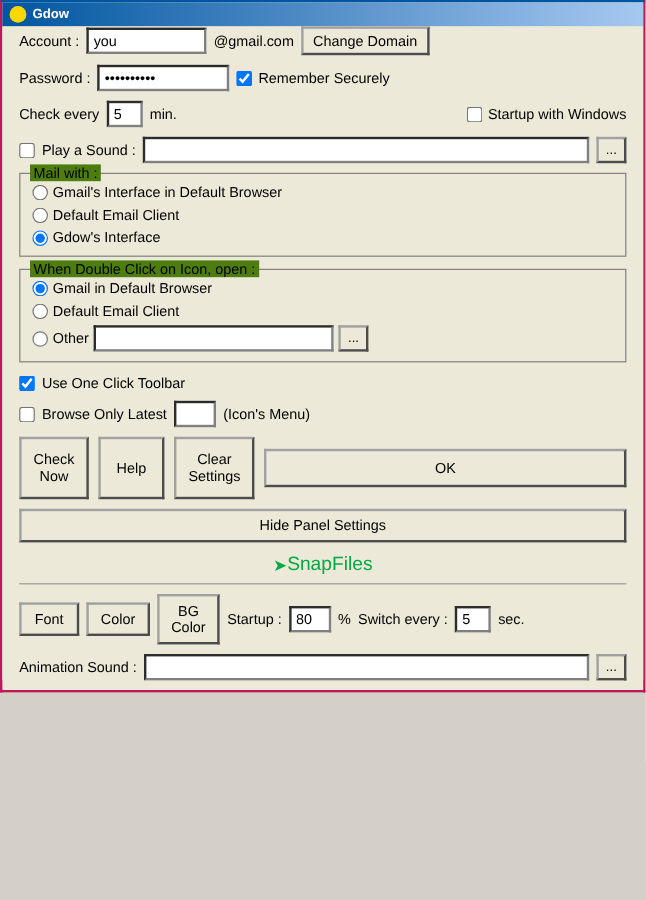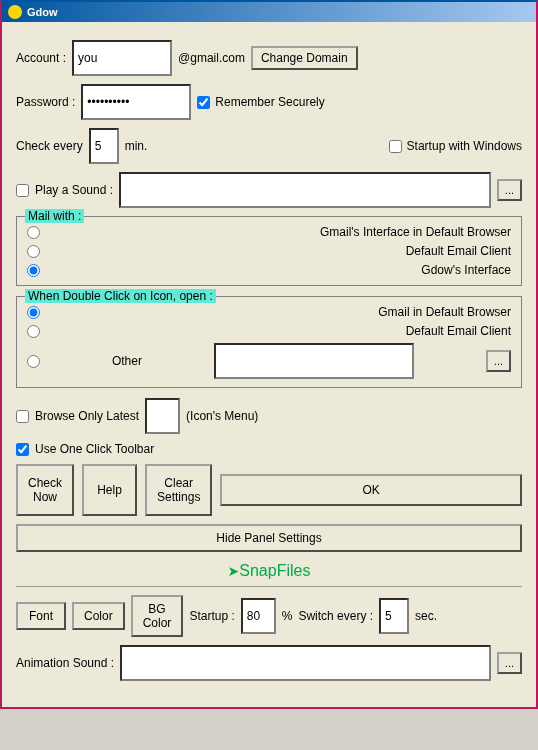--- a/index.html
+++ b/index.html
@@ -27,38 +27,38 @@
       gap: 5px;
     }
     .title-icon {
       width: 14px;
       height: 14px;
       background: #ffd700;
       border-radius: 50%;
       display: inline-block;
     }
     .content {
-      padding: 18px 14px;
+      padding: 0 14px;
       background: #ece9d8;
     }
     .row {
       display: flex;
       align-items: center;
       margin-bottom: 8px;
       gap: 6px;
     }
     label {
       white-space: nowrap;
     }
     input[type="text"], input[type="password"] {
       border: 2px inset #808080;
       background: white;
       padding: 2px 4px;
       font-size: 12px;
-      height: 36px;
+      height: 22px;
     }
     .account-field { width: 100px; }
     .password-field { width: 110px; }
     .at-gmail { white-space: nowrap; }
     .btn-change-domain {
       padding: 3px 8px;
       background: #ece9d8;
       border: 2px outset #a0a0a0;
       font-size: 12px;
       cursor: pointer;
@@ -87,30 +87,29 @@
     .group-box {
       border: 1px solid #808080;
       padding: 8px 10px;
       margin-bottom: 10px;
       position: relative;
     }
     .group-box-title {
       position: absolute;
       top: -8px;
       left: 8px;
-      background: #5eead4;
+      background: #4d7c0f;
       padding: 0 3px;
       font-size: 12px;
     }
     .radio-row {
       display: flex;
       align-items: center;
       gap: 4px;
       margin-bottom: 5px;
-      justify-content: space-between;
     }
     .radio-row:last-child { margin-bottom: 0; }
     .other-input {
       width: 200px;
     }
     .btn-browse {
       padding: 2px 6px;
       background: #ece9d8;
       border: 2px outset #a0a0a0;
       font-size: 11px;
@@ -270,29 +269,29 @@
       </div>
       <div class="radio-row">
         <input type="radio" name="dblclick" style="">
         <label>Other</label>
         <input type="text" class="other-input" value="" style="">
         <button class="btn-browse">...</button>
       </div>
     </div>
 
     <div class="row">
+      <input type="checkbox" checked="" style="">
+      <label>Use One Click Toolbar</label>
+    </div>
+
+    <div class="row">
       <input type="checkbox" style="">
       <label>Browse Only Latest</label>
       <input type="text" style="width: 35px;" value="">
       <label>(Icon's Menu)</label>
-    </div>
-
-    <div class="row">
-      <input type="checkbox" checked="" style="">
-      <label>Use One Click Toolbar</label>
     </div>
 
     <div class="bottom-buttons">
       <button class="btn-action">Check<br>Now</button>
       <button class="btn-action">Help</button>
       <button class="btn-action">Clear<br>Settings</button>
       <button class="btn-ok">OK</button>
     </div>
 
     <button class="btn-hide-panel">Hide Panel Settings</button>

